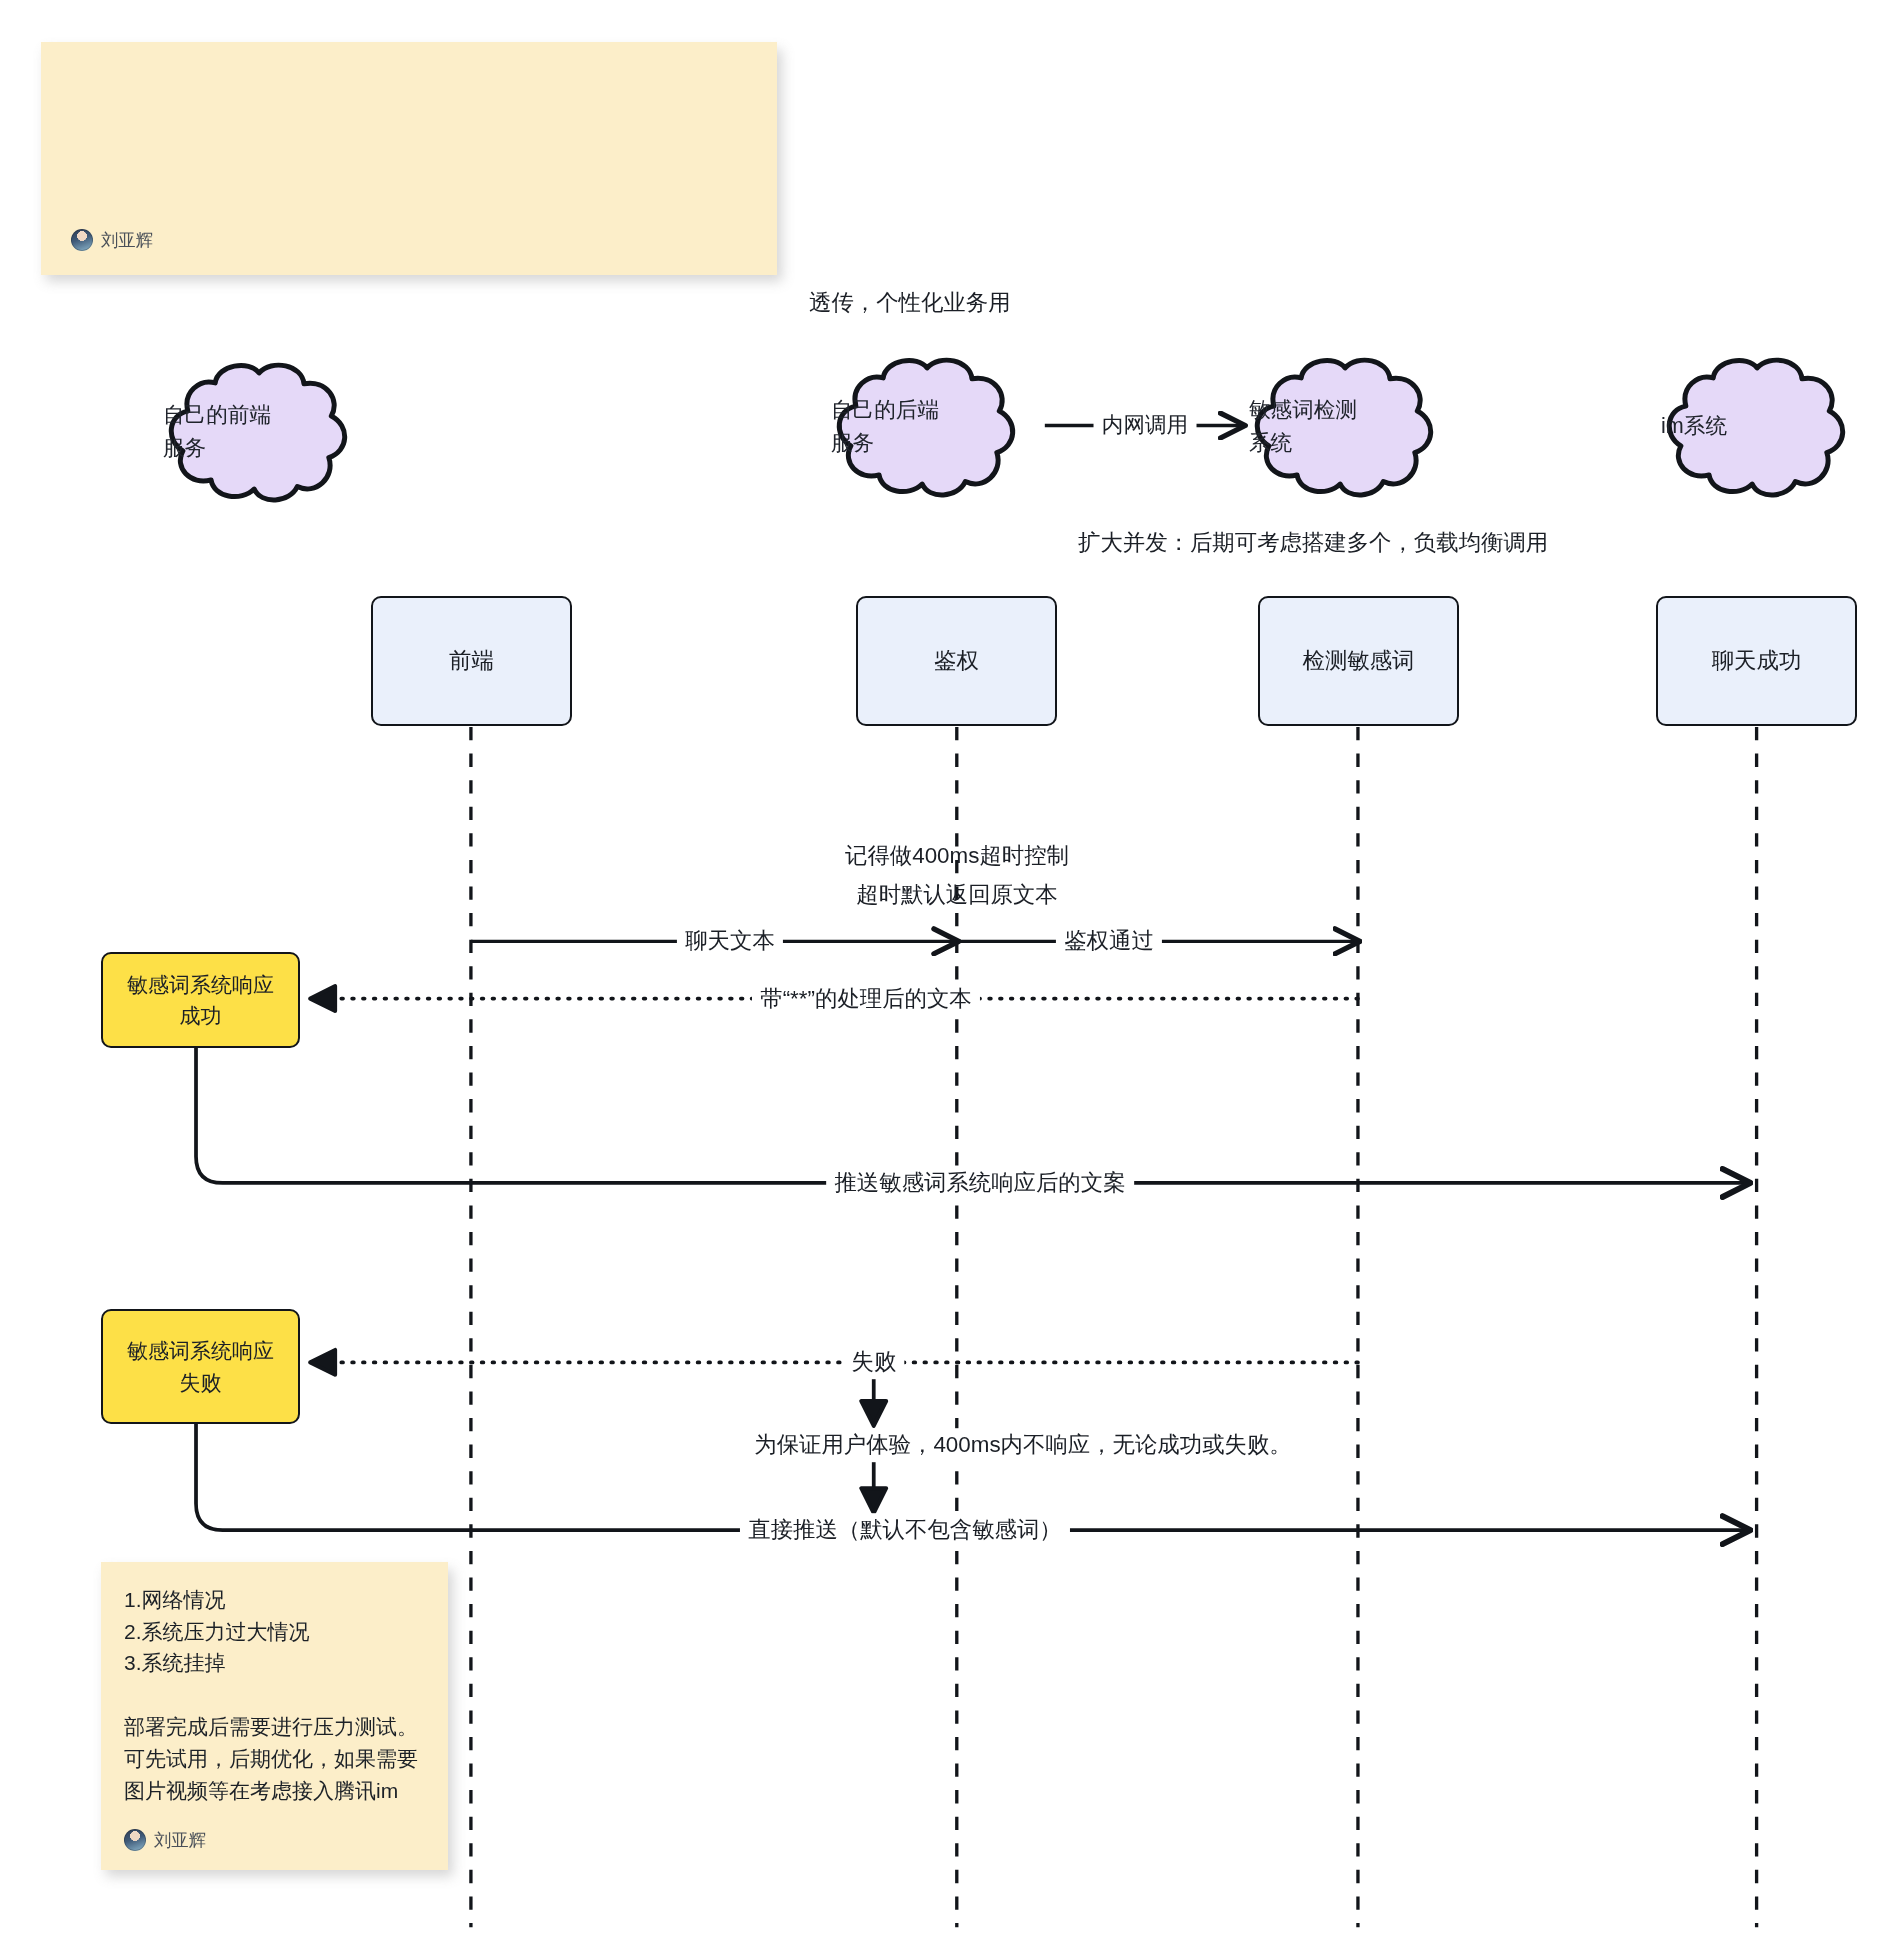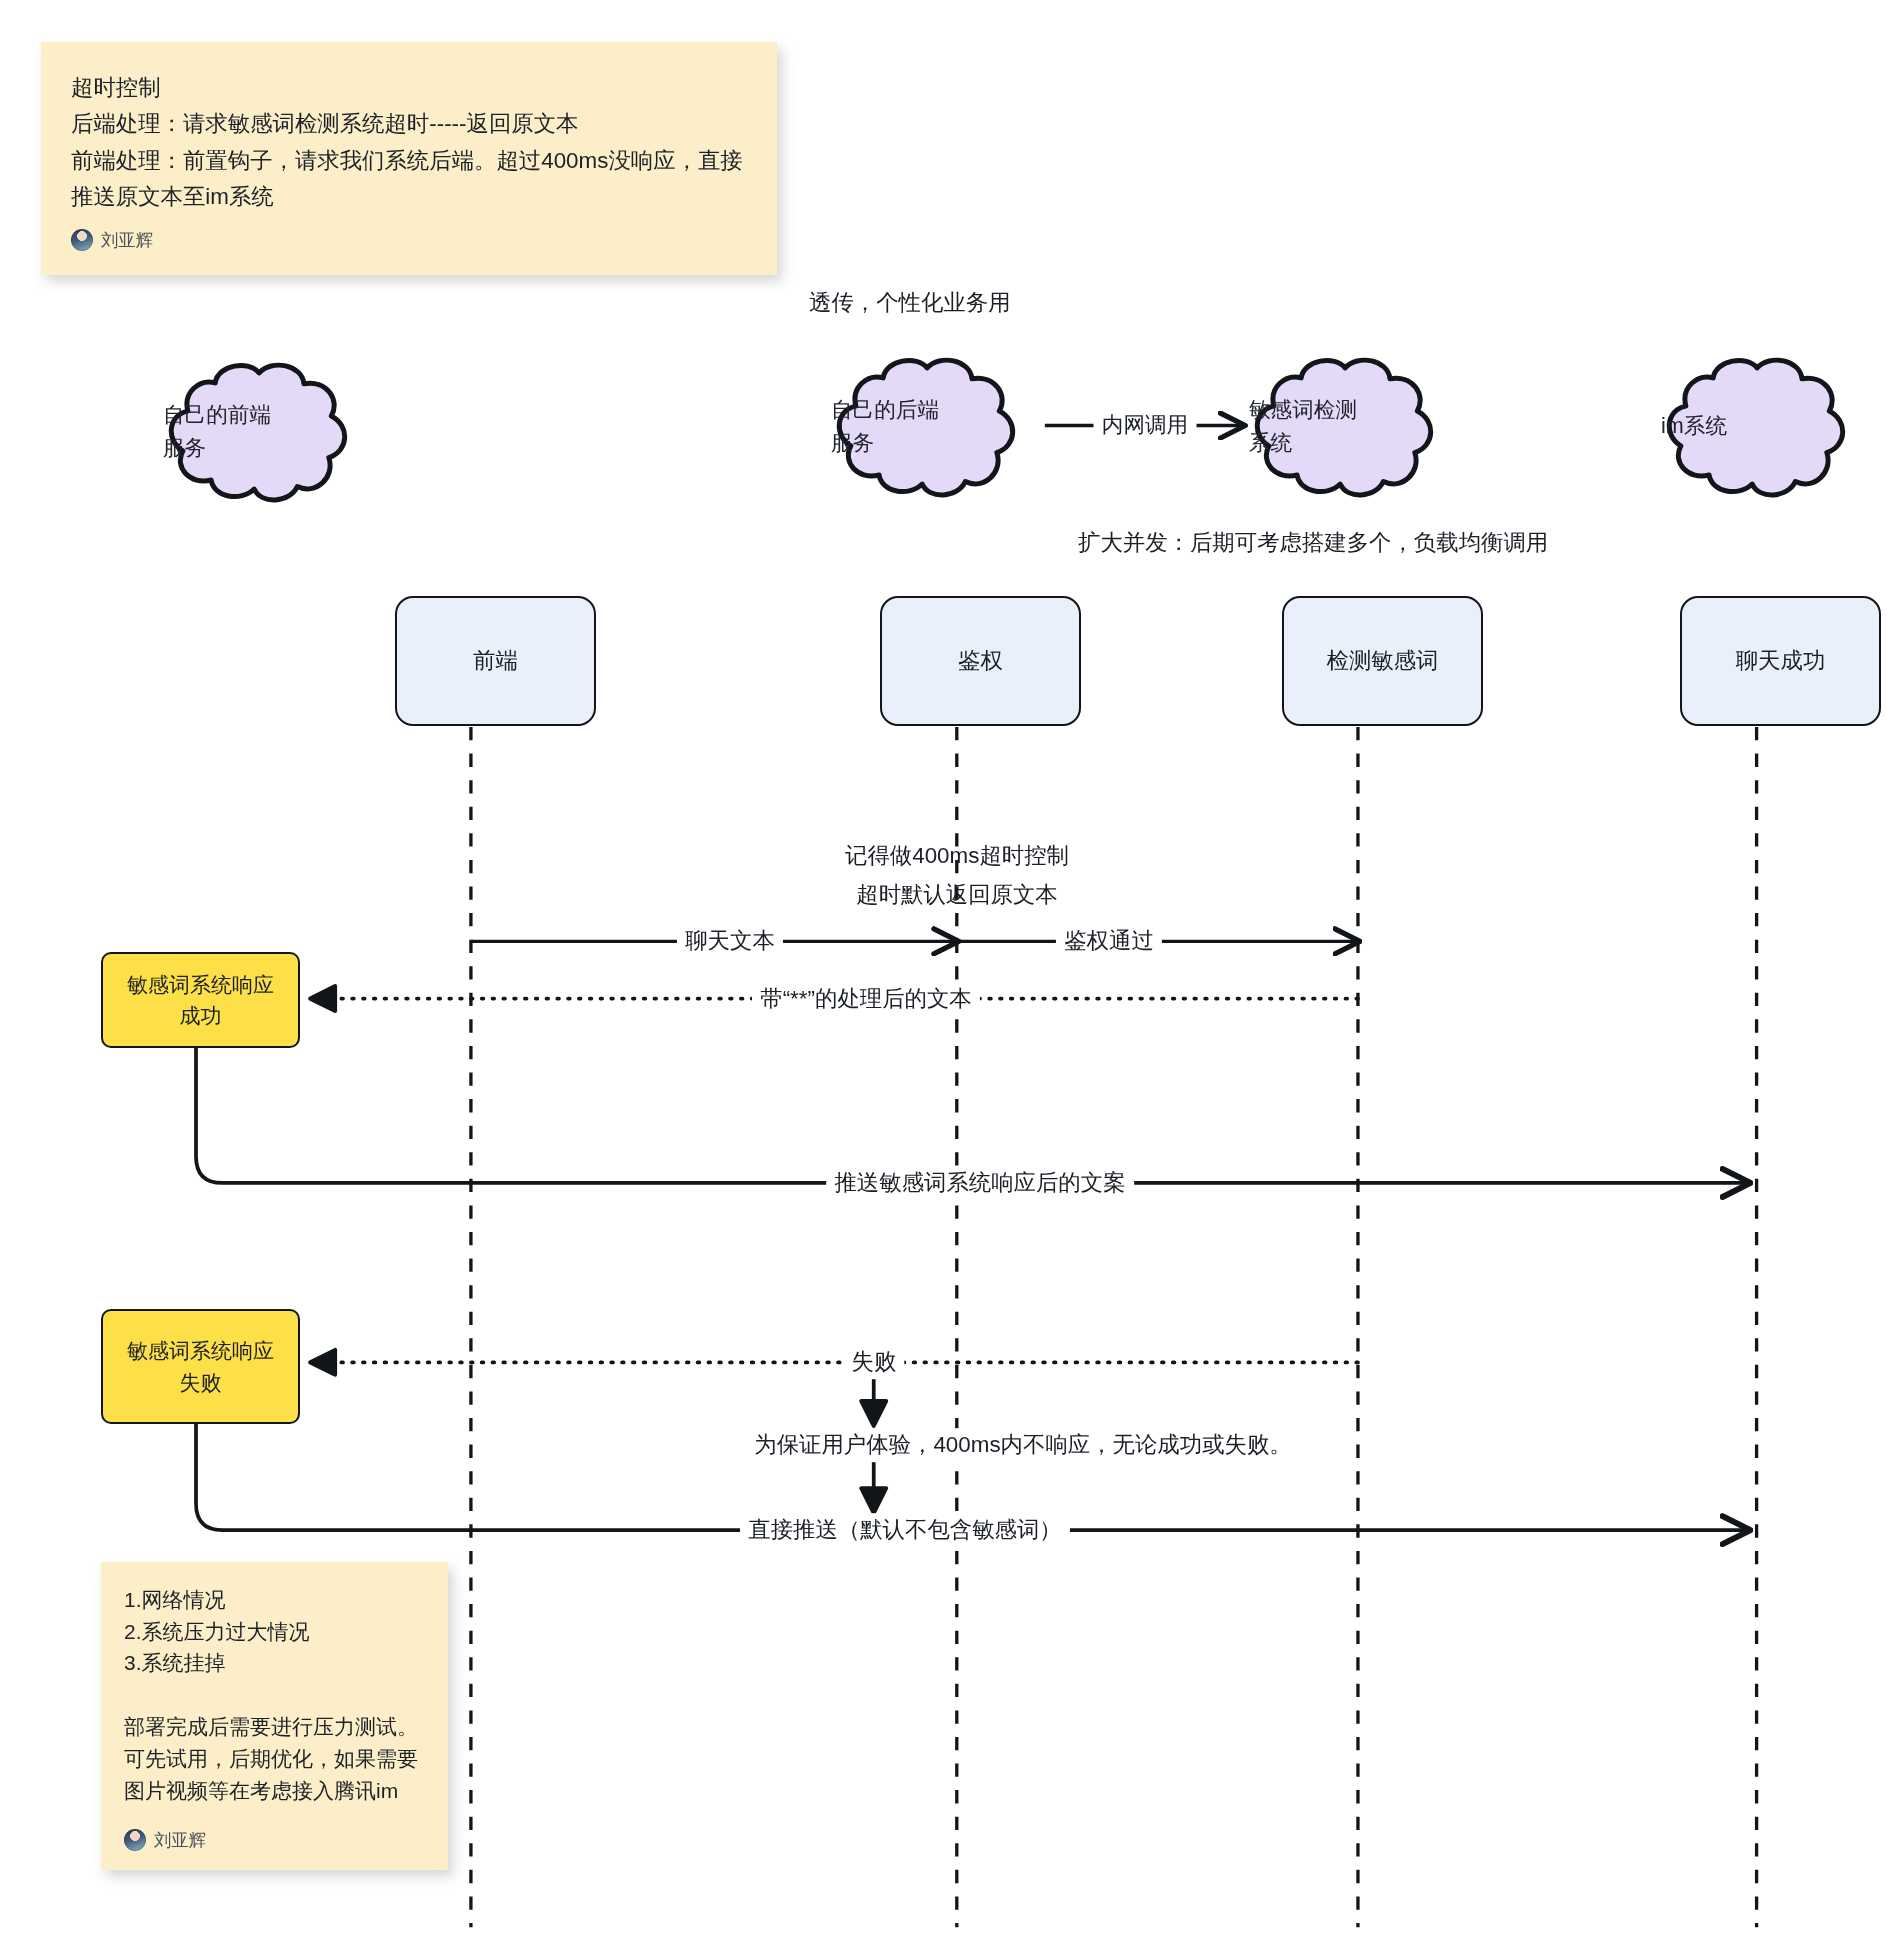--- a/index.html
+++ b/index.html
@@ -38,24 +38,24 @@
     display:flex;flex-direction:column;align-items:flex-start;justify-content:center;
     color:#20242c;text-align:center;line-height:1.55;
     pointer-events:none;
   }
 
   
   .head{
     position:absolute;
     background:#eaf0fb;
     border:2.5px solid #12151a;
-    border-radius:18px;
+    border-radius:10px;
     box-sizing:border-box;
     display:flex;align-items:center;justify-content:center;
-    color:#1b1f26;text-align:center;line-height:1.5;margin-left:24px;
+    color:#1b1f26;text-align:center;line-height:1.5;
   }
   .noteBox{
     position:absolute;
     background:#fde047;
     border:2.5px solid #12151a;
     border-radius:10px;
     box-sizing:border-box;
     display:flex;align-items:center;justify-content:center;
     color:#1b1f26;text-align:center;line-height:1.5;
   }
@@ -111,23 +111,20 @@
 
     <line x1="1635" y1="1640" x2="375" y2="1640" stroke="#12151a" stroke-width="4.5" stroke-dasharray="2 11" stroke-linecap="round" marker-end="url(#ahf)"></line>
 
     <line x1="1052" y1="1655" x2="1052" y2="1715" stroke="#12151a" stroke-width="4.5" marker-end="url(#ahf)"></line>
     <line x1="1052" y1="1755" x2="1052" y2="1820" stroke="#12151a" stroke-width="4.5" marker-end="url(#ahf)"></line>
 
     <path d="M236 1712 L236 1810 Q236 1842 268 1842 L2105 1842" fill="none" stroke="#12151a" stroke-width="4.5" marker-end="url(#ah)"></path>
   </svg>
 
   <div class="sticky" style="left:41px;top:42px;width:736px;height:233px;padding:28px 30px 0 30px;">
-    <div class="body" style="font-size:22.4px;line-height:1.62;">超时控制
-后端处理：请求敏感词检测系统超时-----返回原文本
-前端处理：前置钩子，请求我们系统后端。超过400ms没响应，直接推送原文本至im系统</div>
     <div class="author" style="position:absolute;left:30px;bottom:23px;">
       <span class="avatar" style="width:22.4px;height:22.4px;"></span>
       <span class="nm" style="font-size:17.4px;">刘亚辉</span>
     </div>
   </div>
 
   <div class="cloud" style="left:163px;top:356px;width:194px;height:150px;">
     <svg width="194" height="150" viewBox="0 0 234 180">
       <path d="M63,32 C66,10 104,4 116,20 C131,3 168,10 170,33
                C198,28 214,53 203,72 C226,84 224,114 200,122

